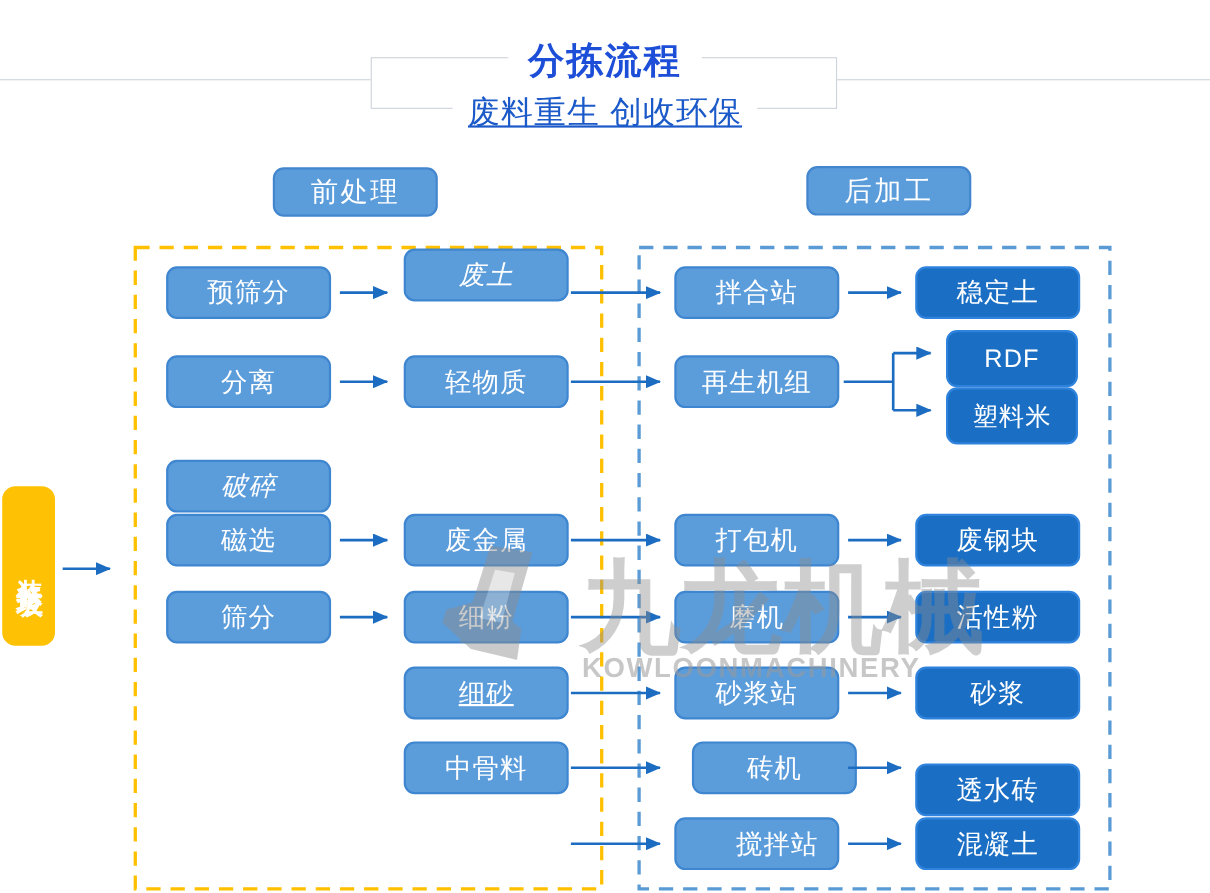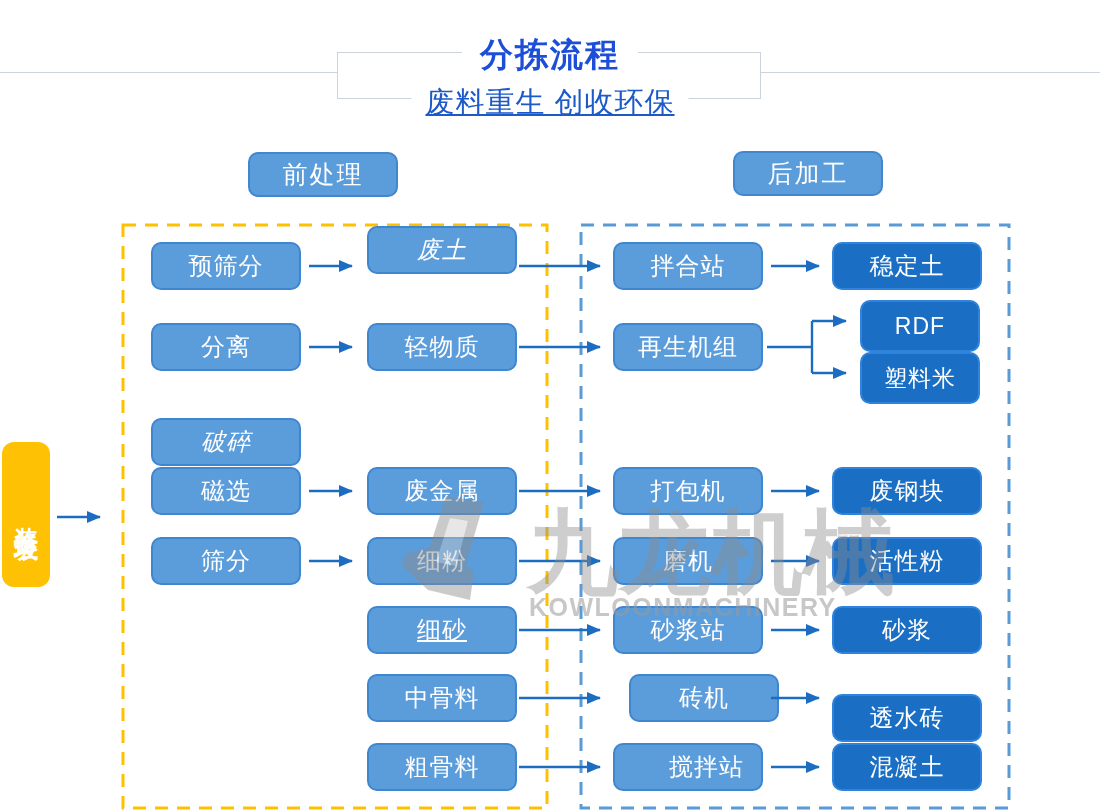--- a/index.html
+++ b/index.html
@@ -81,21 +81,20 @@
   <div class="node light" style="left:151px;top:418px;font-style:italic;">破碎</div>
   <div class="node light" style="left:151px;top:467px;">磁选</div>
   <div class="node light" style="left:151px;top:537px;">筛分</div>
 
   <div class="node light" style="left:367px;top:226px;font-style:italic;">废土</div>
   <div class="node light" style="left:367px;top:323px;">轻物质</div>
   <div class="node light" style="left:367px;top:467px;">废金属</div>
   <div class="node light" style="left:367px;top:537px;">细粉</div>
   <div class="node light" style="left:367px;top:606px;text-decoration:underline;">细砂</div>
   <div class="node light" style="left:367px;top:674px;">中骨料</div>
-  <div class="node light" style="left:367px;top:743px;">粗骨料</div>
 
   <div class="node light" style="left:613px;top:242px;">拌合站</div>
   <div class="node light" style="left:613px;top:323px;">再生机组</div>
   <div class="node light" style="left:613px;top:467px;">打包机</div>
   <div class="node light" style="left:613px;top:537px;">磨机</div>
   <div class="node light" style="left:613px;top:606px;">砂浆站</div>
   <div class="node light" style="left:629px;top:674px;">砖机</div>
   <div class="node light" style="left:613px;top:743px;padding-left:37px;">搅拌站</div>
 
   <div class="node dark" style="left:832px;top:242px;">稳定土</div>

